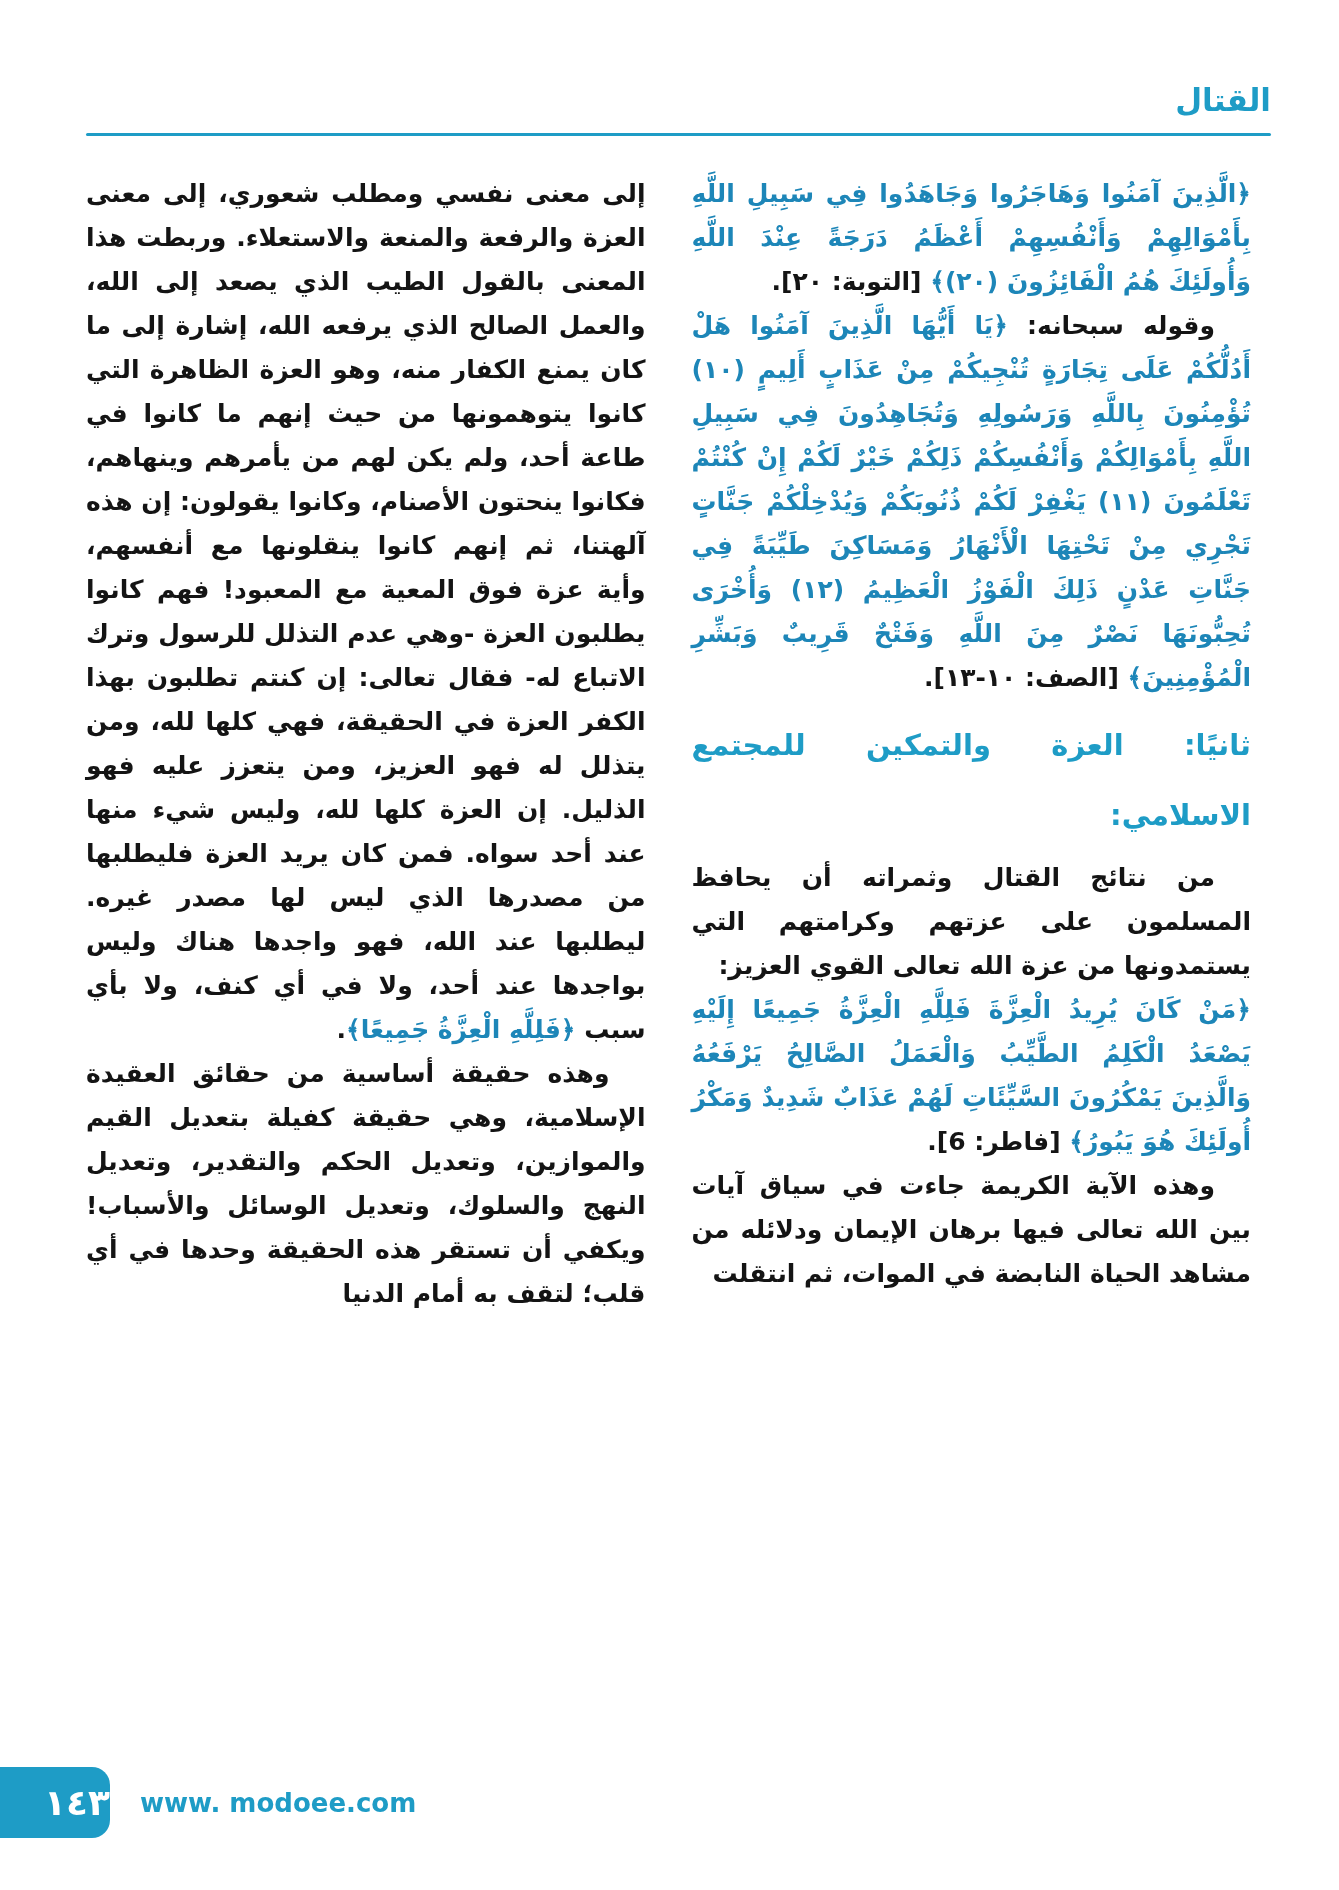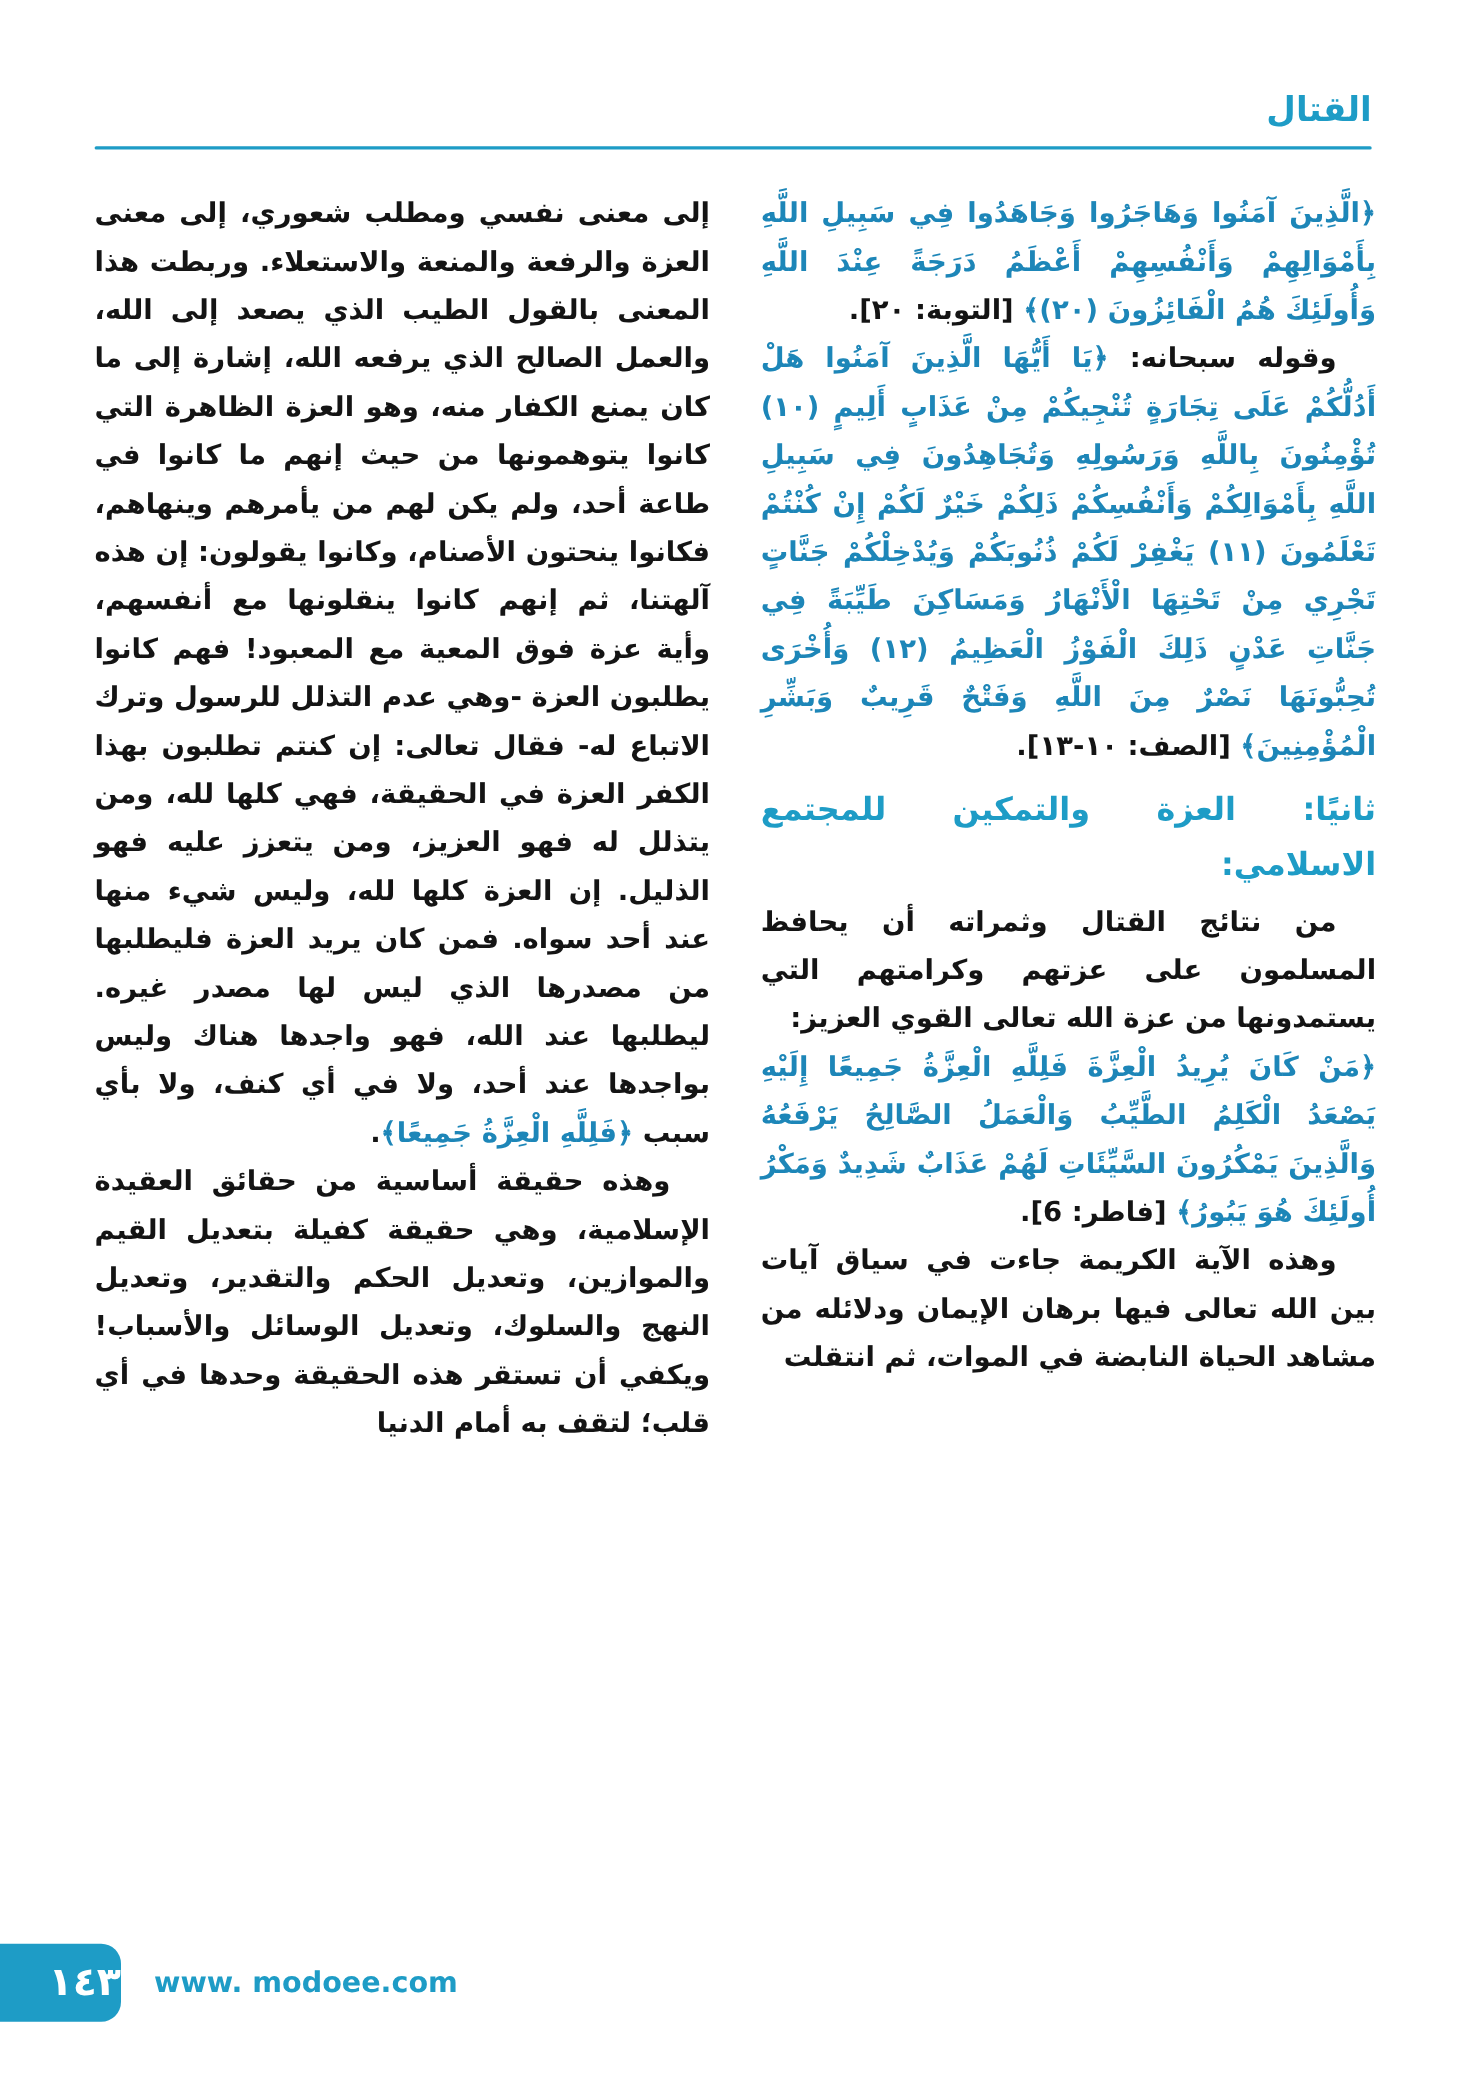--- a/index.html
+++ b/index.html
@@ -2,36 +2,36 @@
 <html lang="ar" style="--accent: #1e9cc6; --verse: #1d86b8;"><head>
 <meta charset="utf-8">
 <style>
   * { box-sizing: border-box; }
   html, body { margin: 0; padding: 0; background: #ffffff; }
   .page {
     width: 1339px; height: 1890px; margin: 0 auto; background: #ffffff;
     position: relative; direction: rtl; overflow: hidden;
     font-family: "DejaVu Sans", sans-serif;
   }
-  .header { padding: 82px 92px 0 86px; }
+  .header { padding: 82px 68px 0 86px; }
   .title { color: var(--accent, #1e9cc6); font-size: 31px; font-weight: 700; line-height: 1.2; }
   .rule { margin-top: 14px; height: 3px; background: var(--accent, #1e9cc6); border-radius: 2px; }
   .columns {
     display: flex; gap: 46px; padding: 36px 88px 0 86px;
     height: 1490px; overflow: hidden; align-items: flex-start;
   }
   .col { flex: 1 1 0; text-align: justify; }
   .para { margin: 0; font-size: 25px; line-height: 44px; color: #141414; font-weight: 700; }
   .para.indent { text-indent: 36px; }
   .lead { color: #141414; }
   .verse { color: var(--verse, #1d86b8); }
   .ref { color: #141414; }
   .heading {
     margin: 10px 0 6px; color: var(--accent, #1e9cc6);
-    font-size: 29px; font-weight: 700; line-height: 50px; text-align: justify;
+    font-size: 29px; font-weight: 700; line-height: 70px; text-align: justify;
   }
   .footer { position: absolute; left: 0; bottom: 52px; direction: ltr; display: flex; align-items: center; }
   .page-tab {
     width: 110px; height: 71px; background: var(--accent, #1e9cc6); color: #ffffff;
     border-radius: 0 18px 18px 0; display: flex; align-items: center; justify-content: flex-end;
     font-size: 36px; font-weight: 700;
   }
   .site { margin-left: 30px; color: var(--accent, #1e9cc6); font-size: 26px; font-weight: 700; direction: ltr; }
 </style>
 </head>

